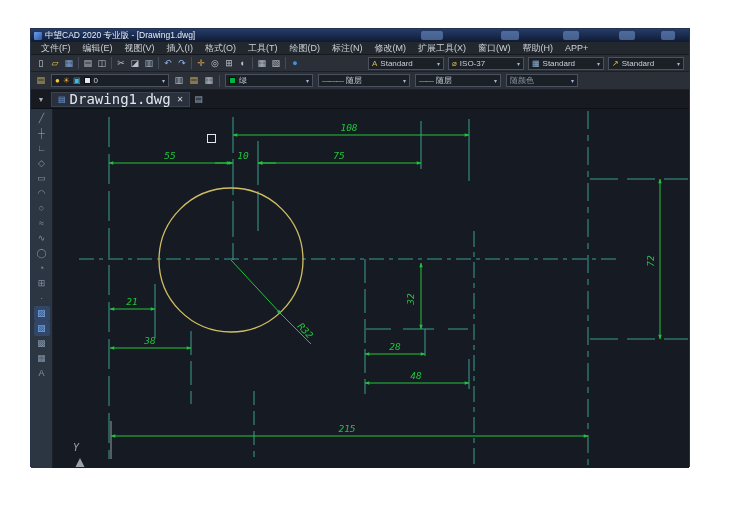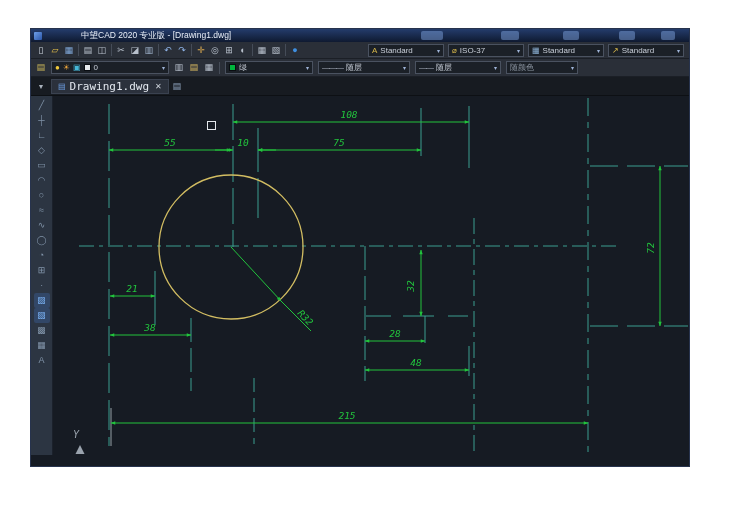--- a/index.html
+++ b/index.html
@@ -4,21 +4,21 @@
 <style>
   :root{
     --green:#22c43d; --teal:#3b9e90; --yellow:#d2bd62; --gray-ext:#93a0a6;
   }
   *{margin:0;padding:0;box-sizing:border-box;}
   body{font-family:"Liberation Sans",sans-serif;background:#fff;}
   .page{position:relative;width:732px;height:525px;background:#ffffff;overflow:hidden;}
   .window{position:absolute;left:30px;top:28px;width:660px;height:439px;background:#161b23;border:1px solid #27334d;}
 
   
-  .titlebar{position:relative;height:13px;background:linear-gradient(#243c6b,#0f1a31);display:flex;align-items:center;padding:0 3px;overflow:hidden;gap:36px;}
+  .titlebar{position:relative;height:13px;background:linear-gradient(#243c6b,#0f1a31);display:flex;align-items:center;padding:0 3px;overflow:hidden;}
   .app-logo{width:8px;height:8px;background:linear-gradient(135deg,#6fa0e8,#2a55a8);border-radius:1px;margin-right:3px;flex:0 0 auto;}
   .title-text{font-size:8.5px;color:#e7edf7;white-space:nowrap;}
   .blob{position:absolute;top:2px;height:9px;border-radius:2px;background:rgba(135,172,235,.45);}
 
   
   .menubar{height:13px;background:#23272e;border-bottom:1px solid #15181d;display:flex;align-items:center;padding-left:4px;}
   .menu-item{font-size:9px;color:#ccd2da;padding:0 6px;white-space:nowrap;cursor:default;}
 
   
   .toolbar{display:flex;align-items:center;background:#2a2f38;border-bottom:1px solid #1b1f26;padding:0 3px;gap:1px;}
@@ -32,21 +32,21 @@
   .w76{width:76px;} .w118{width:118px;} .w88{width:88px;} .w92{width:92px;} .w86{width:86px;} .w72{width:72px;}
   .lt-glyph{color:#aeb6c2;font-size:8px;letter-spacing:-1px;}
   .swatch{width:7px;height:7px;display:inline-block;border:1px solid #0a0d12;}
   .mini{font-size:8px;}
 
   
   .tabbar{height:19px;background:#171b21;border-bottom:1px solid #0d1014;display:flex;align-items:center;padding:0 4px;gap:4px;}
   .tab-drop{font-size:7px;color:#aab2bd;width:12px;text-align:center;cursor:pointer;}
   .doc-tab{display:flex;align-items:center;gap:4px;background:#2b313c;border:1px solid #3a4250;height:15px;padding:0 6px;cursor:pointer;}
   .doc-ico{font-size:8px;color:#6fa3e8;}
-  .tab-label{font-size:11px;color:#e2e7ee;font-family:"DejaVu Sans Mono",monospace;}
+  .tab-label{font-size:14px;color:#e2e7ee;font-family:"DejaVu Sans Mono",monospace;}
   .tab-close{font-size:8px;color:#cfd5dd;margin-left:2px;cursor:pointer;}
   .newdoc{font-size:9px;color:#8fa3bd;cursor:pointer;}
 
   
   .appbody{display:flex;height:359px;}
   .palette{width:22px;background:#2c3542;border-right:1px solid #1b212b;display:flex;flex-direction:column;align-items:center;padding-top:2px;}
   .pal-icon{width:16px;height:15px;line-height:15px;text-align:center;font-size:9px;color:#8093a8;cursor:pointer;}
   .pal-icon.active{color:#79b0f2;background:rgba(70,120,200,.28);border-radius:2px;}
   .canvas-wrap{position:relative;width:636px;height:359px;background:#161b23;}
   svg text{font-family:"DejaVu Sans Mono",monospace;}
@@ -68,20 +68,35 @@
     <div class="titlebar">
       <span class="app-logo"></span>
       <span class="title-text">中望CAD 2020 专业版 - [Drawing1.dwg]</span>
       <span class="blob" style="left:390px;width:22px;"></span>
       <span class="blob" style="left:470px;width:18px;"></span>
       <span class="blob" style="left:532px;width:16px;"></span>
       <span class="blob" style="left:588px;width:16px;"></span>
       <span class="blob" style="left:630px;width:14px;"></span>
     </div>
 
+    <div class="menubar">
+        <span class="menu-item">文件(F)</span>
+        <span class="menu-item">编辑(E)</span>
+        <span class="menu-item">视图(V)</span>
+        <span class="menu-item">插入(I)</span>
+        <span class="menu-item">格式(O)</span>
+        <span class="menu-item">工具(T)</span>
+        <span class="menu-item">绘图(D)</span>
+        <span class="menu-item">标注(N)</span>
+        <span class="menu-item">修改(M)</span>
+        <span class="menu-item">扩展工具(X)</span>
+        <span class="menu-item">窗口(W)</span>
+        <span class="menu-item">帮助(H)</span>
+        <span class="menu-item">APP+</span>
+      </div>
 
     <div class="toolbar tb1">
       <span style="display:flex;align-items:center;">
           <span class="tbi" style="color: rgb(207, 214, 223);">▯</span>
           <span class="tbi" style="color: rgb(232, 195, 74);">▱</span>
           <span class="tbi" style="color: rgb(127, 167, 216);">▦</span>
           <span class="tsep"></span>
           <span class="tbi" style="color: rgb(184, 192, 204);">▤</span>
           <span class="tbi" style="color: rgb(184, 192, 204);">◫</span>
           <span class="tsep"></span>

